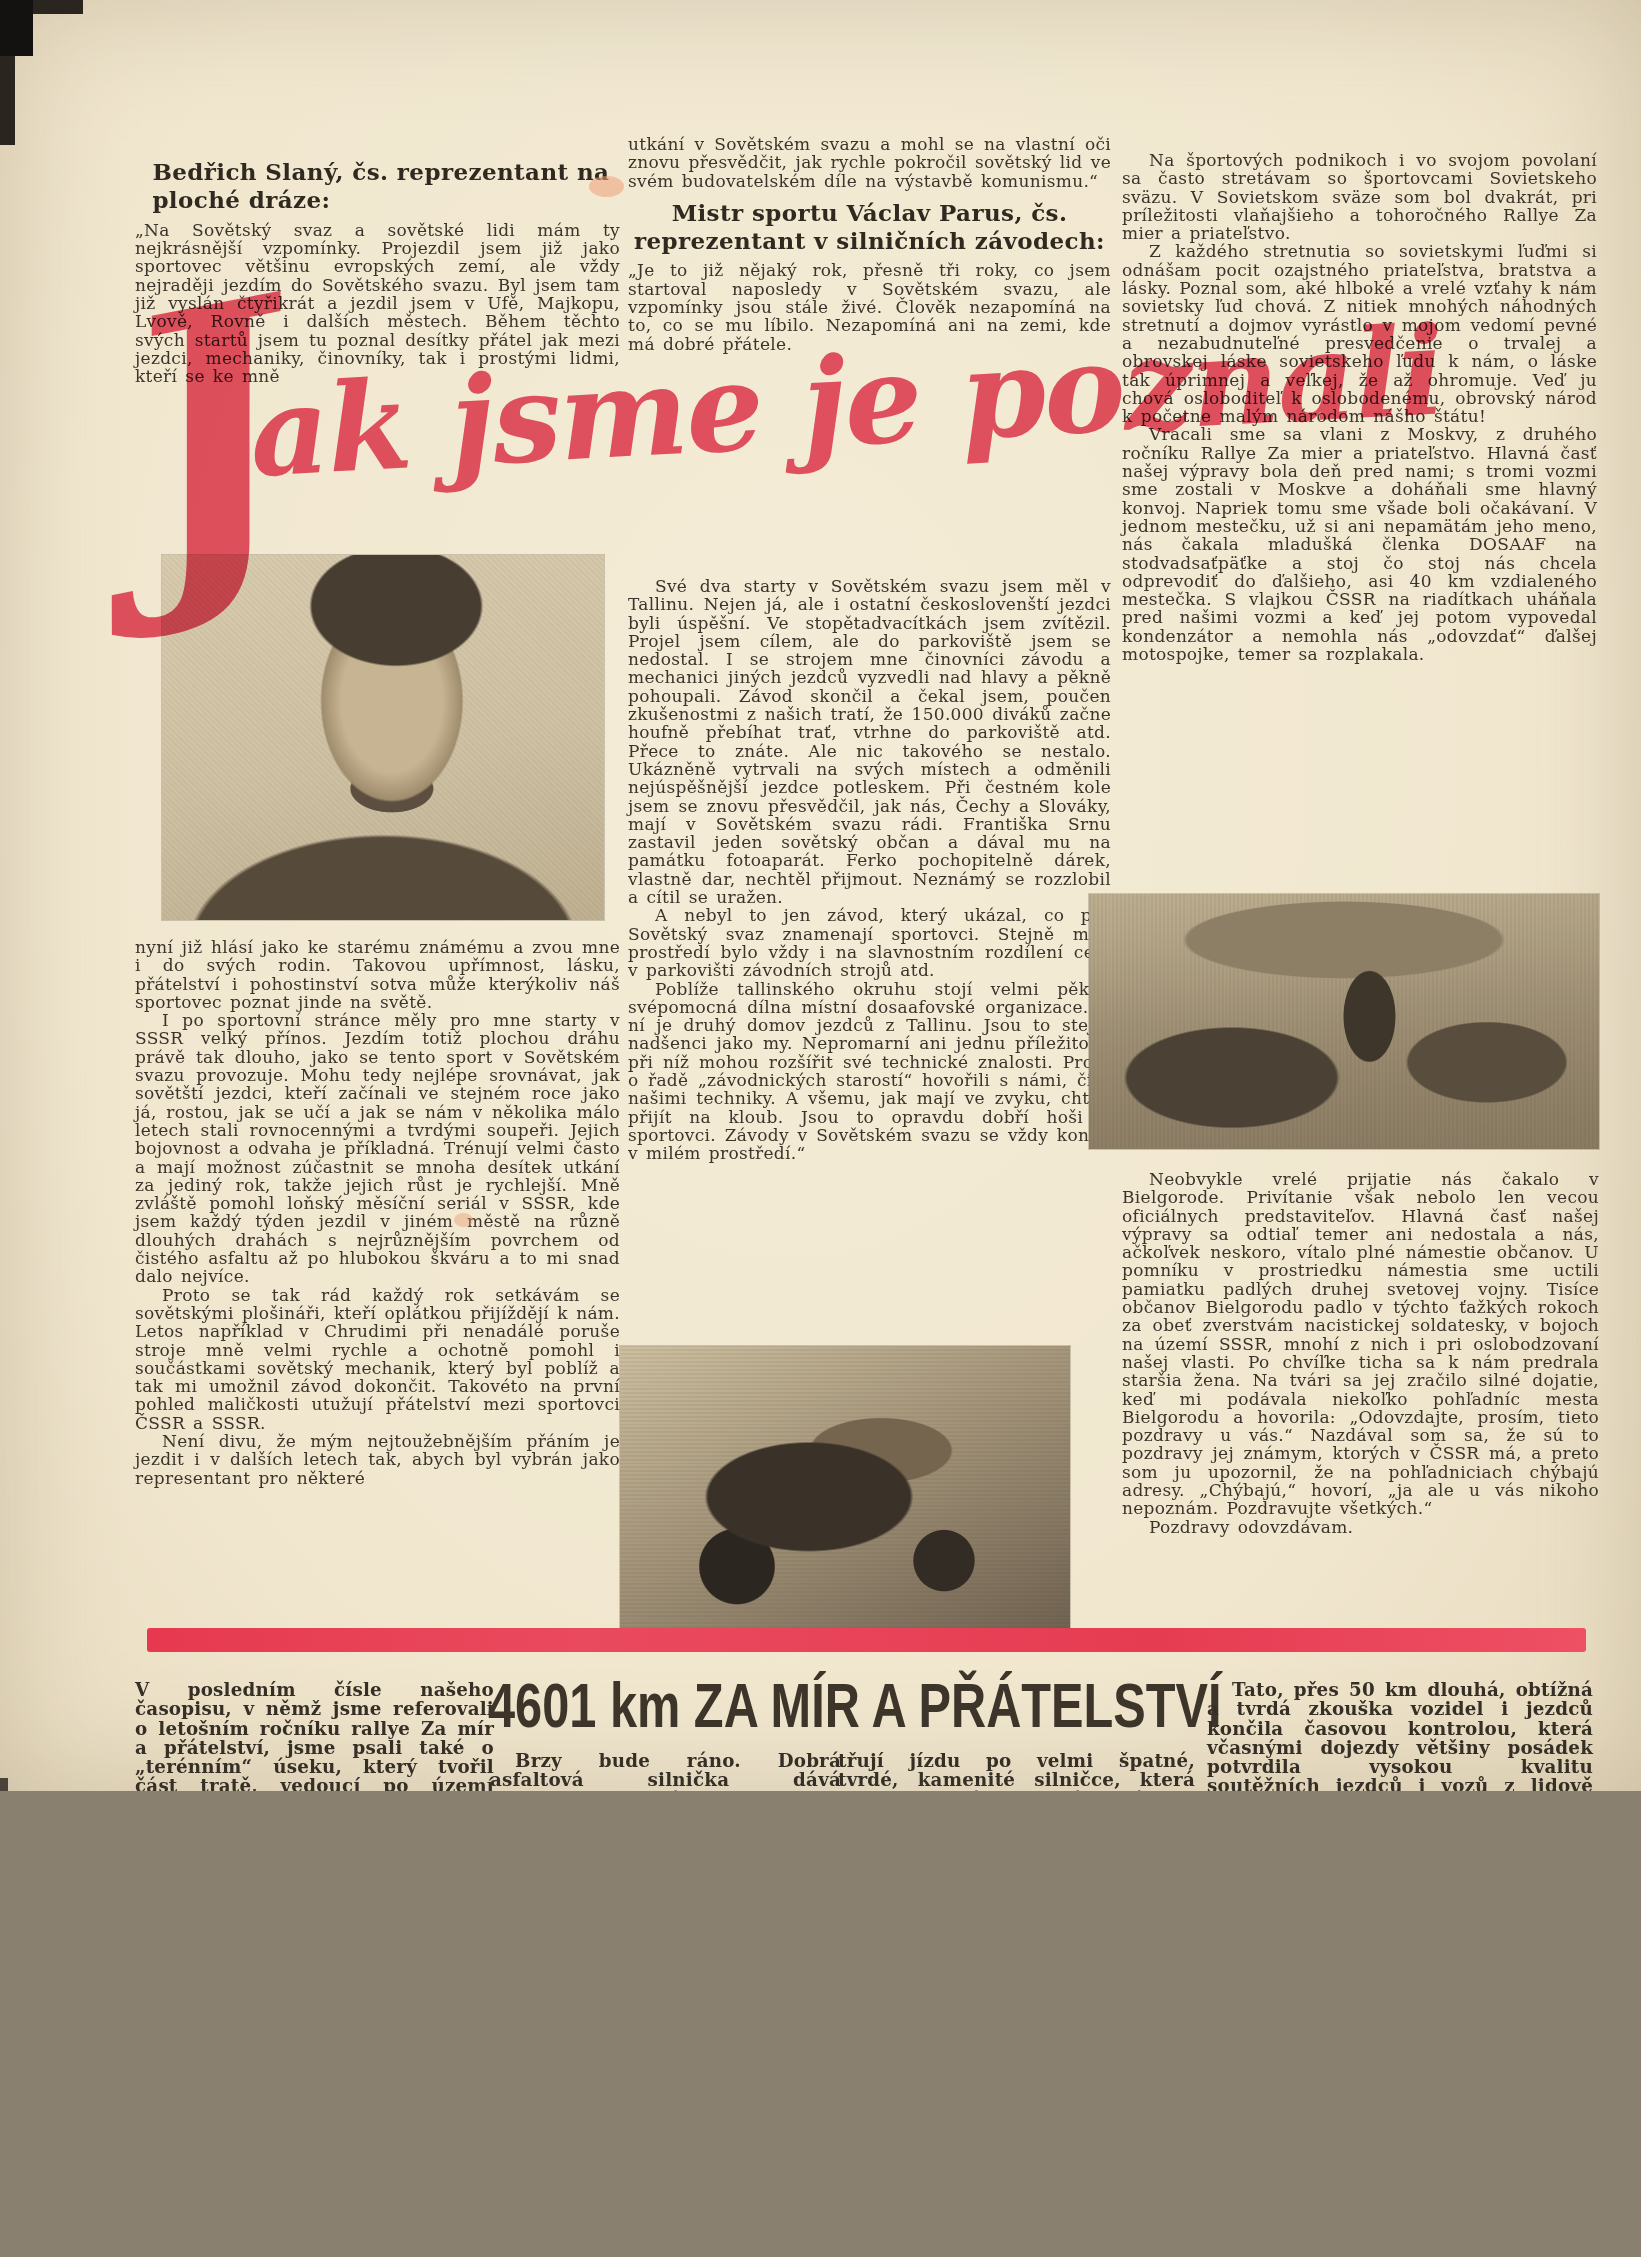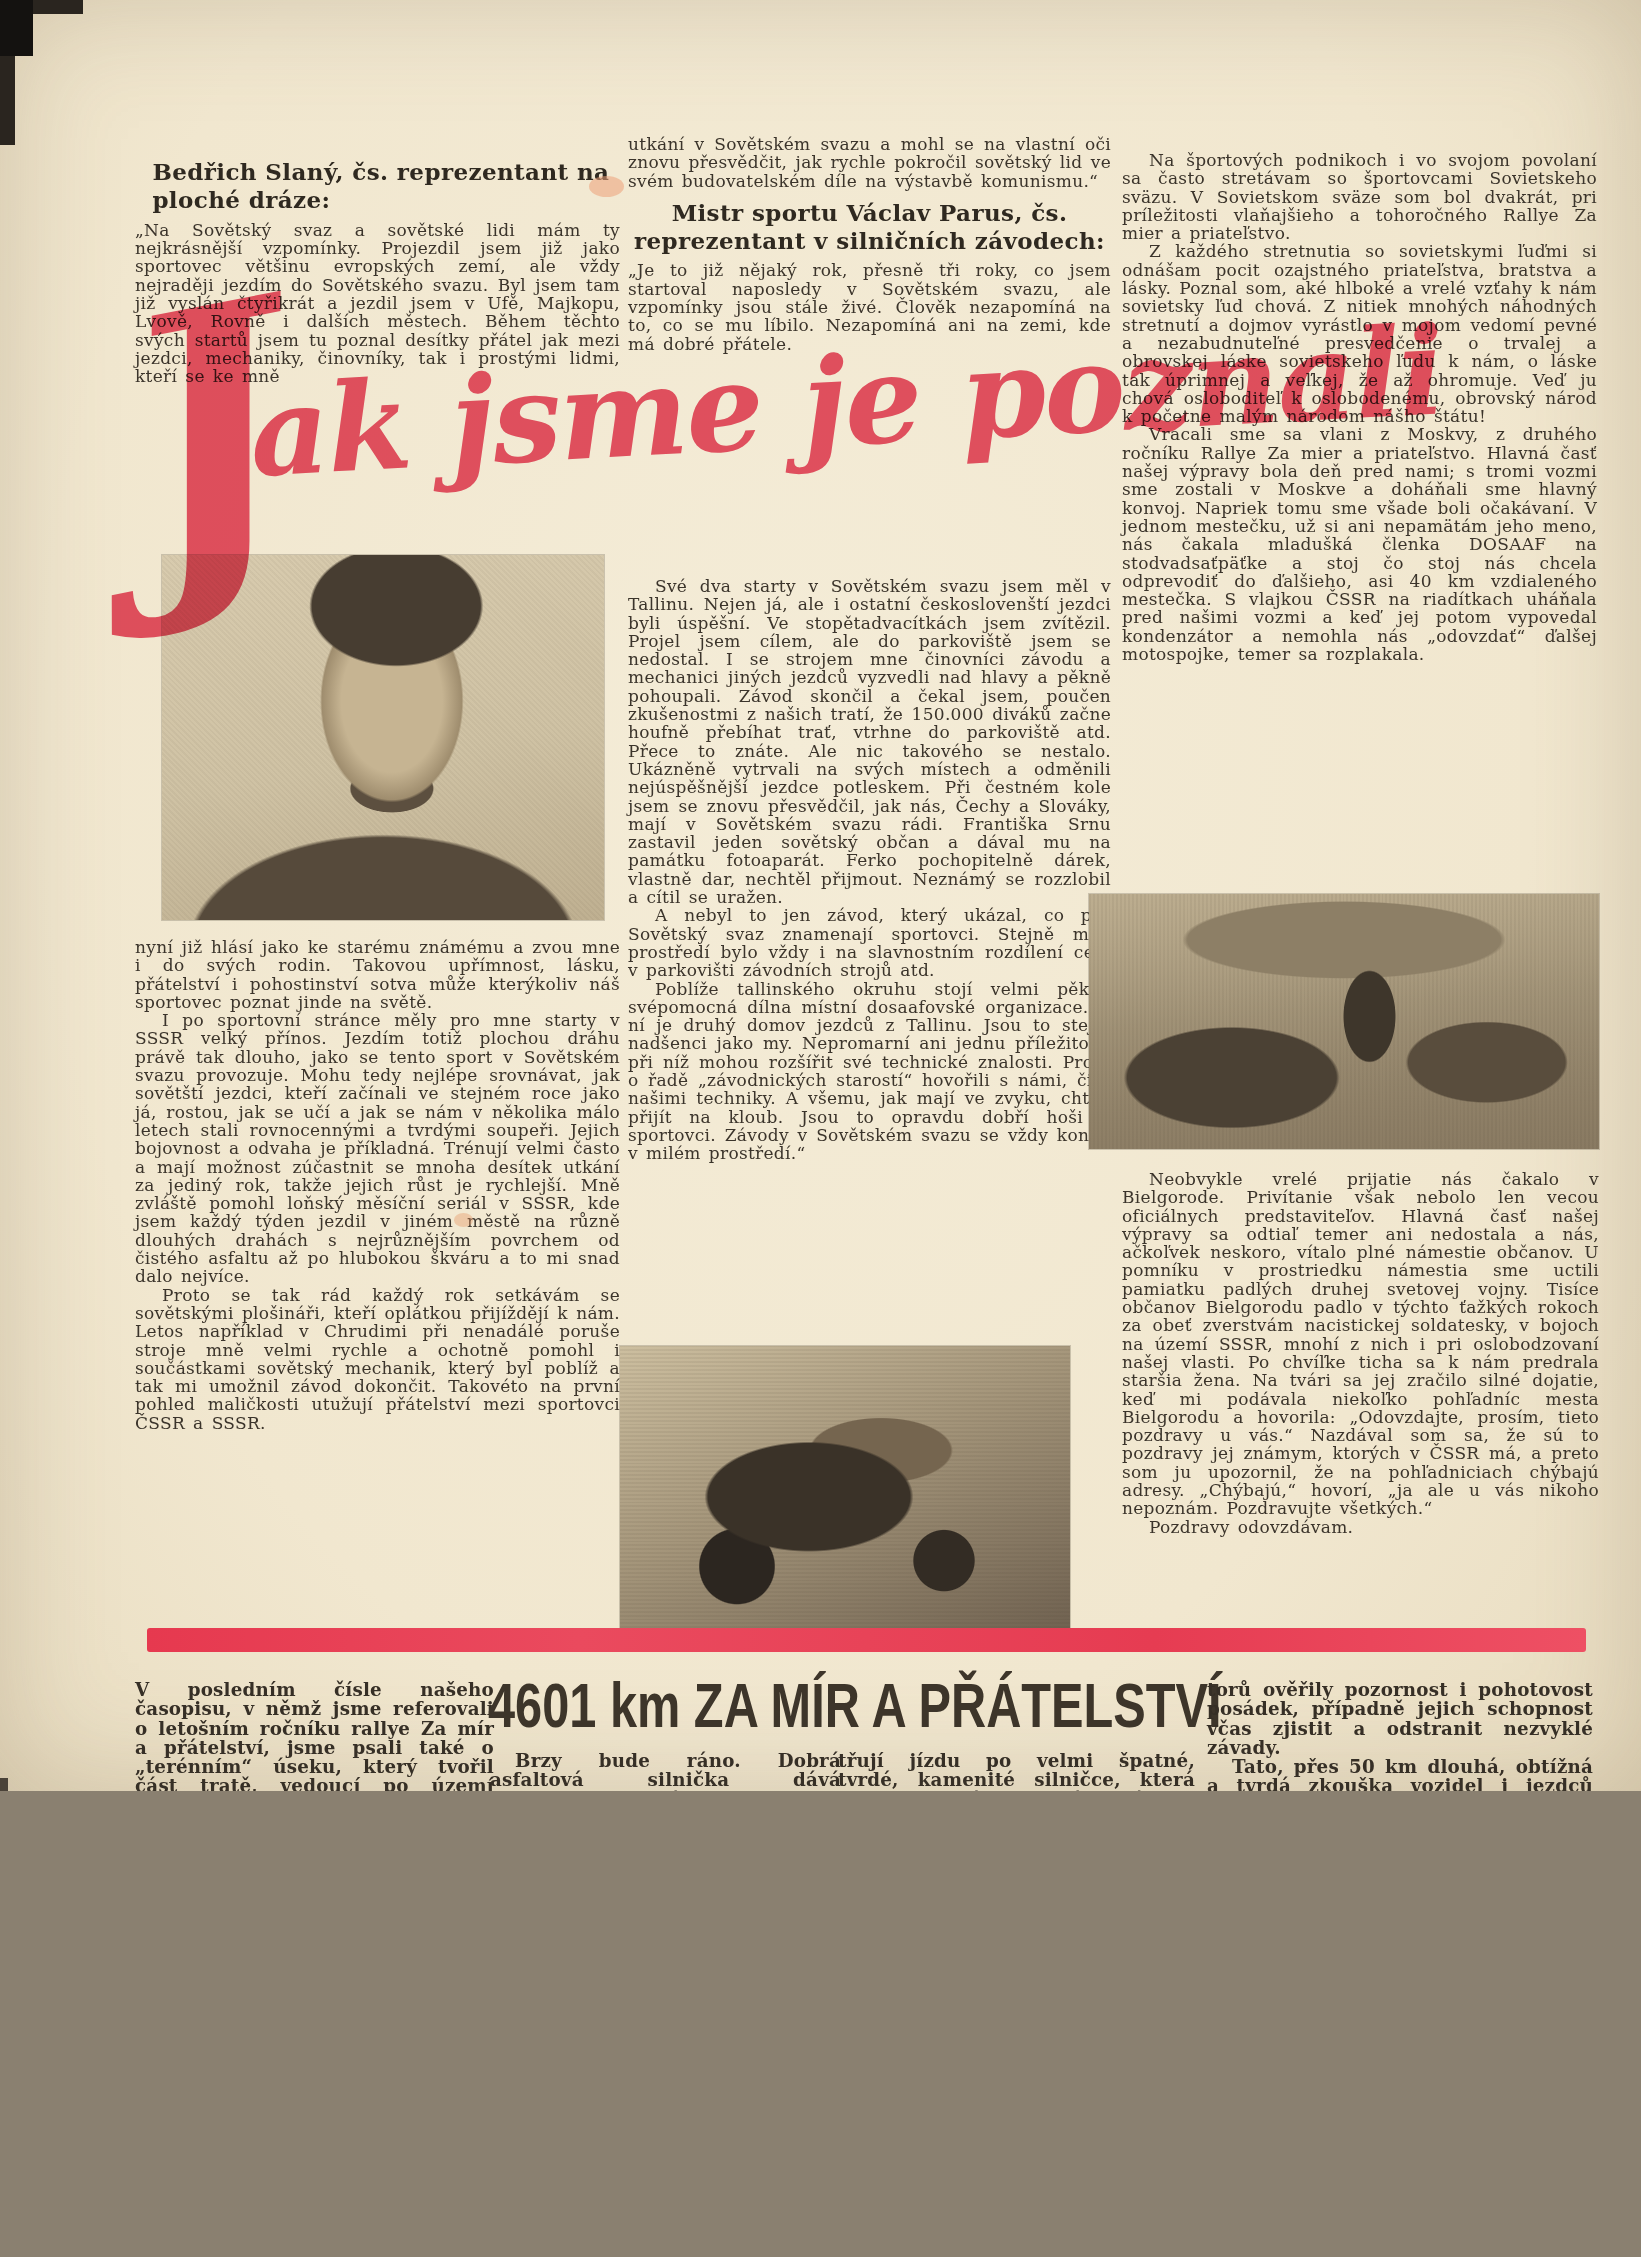--- a/index.html
+++ b/index.html
@@ -149,20 +149,21 @@
   <div class="script-headline">
     <span class="initial">J</span><span class="rest">ak jsme je poznali</span>
   </div>
 
   <div class="photo photo-portrait" style="left:162px; top:555px; width:442px; height:365px;"></div>
 
   <section class="colblock" style="left:135px; top:938px; width:485px;">
     <p class="noindent">nyní již hlásí jako ke starému známému a zvou mne i do svých rodin. Takovou upřímnost, lásku, přátelství i pohostinství sotva může kterýkoliv náš sportovec poznat jinde na světě.</p>
     <p>I po sportovní stránce měly pro mne starty v SSSR velký přínos. Jezdím totiž plochou dráhu právě tak dlouho, jako se tento sport v Sovětském svazu provozuje. Mohu tedy nejlépe srovnávat, jak sovětští jezdci, kteří začínali ve stejném roce jako já, rostou, jak se učí a jak se nám v několika málo letech stali rovnocennými a tvrdými soupeři. Jejich bojovnost a odvaha je příkladná. Trénují velmi často a mají možnost zúčastnit se mnoha desítek utkání za jediný rok, takže jejich růst je rychlejší. Mně zvláště pomohl loňský měsíční seriál v SSSR, kde jsem každý týden jezdil v jiném městě na různě dlouhých drahách s nejrůznějším povrchem od čistého asfaltu až po hlubokou škváru a to mi snad dalo nejvíce.</p>
     <p>Proto se tak rád každý rok setkávám se sovětskými plošináři, kteří oplátkou přijíždějí k nám. Letos například v Chrudimi při nenadálé poruše stroje mně velmi rychle a ochotně pomohl i součástkami sovětský mechanik, který byl poblíž a tak mi umožnil závod dokončit. Takovéto na první pohled maličkosti utužují přátelství mezi sportovci ČSSR a SSSR.</p>
+    <p>Není divu, že mým nejtoužebnějším přáním je jezdit i v dalších letech tak, abych byl vybrán jako representant pro některé</p>
   </section>
 
   <section class="colblock" style="left:628px; top:577px; width:483px;">
     <p>Své dva starty v Sovětském svazu jsem měl v Tallinu. Nejen já, ale i ostatní českoslovenští jezdci byli úspěšní. Ve stopětadvacítkách jsem zvítězil. Projel jsem cílem, ale do parkoviště jsem se nedostal. I se strojem mne činovníci závodu a mechanici jiných jezdců vyzvedli nad hlavy a pěkně pohoupali. Závod skončil a čekal jsem, poučen zkušenostmi z našich tratí, že 150.000 diváků začne houfně přebíhat trať, vtrhne do parkoviště atd. Přece to znáte. Ale nic takového se nestalo. Ukázněně vytrvali na svých místech a odměnili nejúspěšnější jezdce potleskem. Při čestném kole jsem se znovu přesvědčil, jak nás, Čechy a Slováky, mají v Sovětském svazu rádi. Františka Srnu zastavil jeden sovětský občan a dával mu na památku fotoaparát. Ferko pochopitelně dárek, vlastně dar, nechtěl přijmout. Neznámý se rozzlobil a cítil se uražen.</p>
     <p>A nebyl to jen závod, který ukázal, co pro Sovětský svaz znamenají sportovci. Stejně milé prostředí bylo vždy i na slavnostním rozdílení cen, v parkovišti závodních strojů atd.</p>
     <p>Poblíže tallinského okruhu stojí velmi pěkná svépomocná dílna místní dosaafovské organizace. V ní je druhý domov jezdců z Tallinu. Jsou to stejní nadšenci jako my. Nepromarní ani jednu příležitost, při níž mohou rozšířit své technické znalosti. Proto o řadě „závodnických starostí“ hovořili s námi, či s našimi techniky. A všemu, jak mají ve zvyku, chtějí přijít na kloub. Jsou to opravdu dobří hoši a sportovci. Závody v Sovětském svazu se vždy konají v milém prostředí.“</p>
   </section>
 
   <div class="photo photo-motorcycle" style="left:620px; top:1346px; width:450px; height:290px;"></div>
 
@@ -185,21 +186,20 @@
   <section class="bottomblock" style="left:490px; top:1751px; width:351px;">
     <p>Brzy bude ráno. Dobrá asfaltová silnička dává příležitost druhému jezdci ke krátkému odpočinku. Průjezdní kontrola, po ní nevinná odbočka z hlavní silnice a pak — náhle, známé „bubnování“ do podvozku vozidla a náhlé změny směru — podélné i příčné — okamžitě probouzejí spolujezdce. Vjíždíme do úseku, který byl později nazván „kamenným peklem“.</p>
     <p>Šero a ranní mlha, dřevěné můstky i brod přes říčku zpes-</p>
   </section>
 
   <section class="bottomblock" style="left:838px; top:1751px; width:357px;">
     <p class="noindent">třují jízdu po velmi špatné, tvrdé, kamenité silničce, která místy přechází v terénní úseky. Krásu údolí, kterým tato trasa vede, můžeme ovšem postřehnout pouze my, kteří nejsme tak přísně vázáni předepsaným časem jízdy; máme také čas pozorovat jednotlivé jezdce, jak se snaží vyhledat co možná nejsjízdnější „uličku“ a co nejrychleji jí projet.</p>
   </section>
 
   <section class="bottomblock" style="left:1207px; top:1680px; width:386px;">
-    <p class="noindent">torů ověřily pozornost i pohotovost posádek, případně jejich schopnost včas zjistit a odstranit nezvyklé závady.</p>
     <p>Tato, přes 50 km dlouhá, obtížná a tvrdá zkouška vozidel i jezdců končila časovou kontrolou, která včasnými dojezdy většiny posádek potvrdila vysokou kvalitu soutěžních jezdců i vozů z lidově demokratických států. Byla to dobrá, sportovně hodnotná zkouška. Je však pro příště — i z bezpečnostního hlediska — nutné, dát jezdcům podrobné informace o takovém úseku včas, před soutěží, aby se na něj mohli všichni řádně připravit. Také délka takového úseku by mohla být menší — 15 až 20 km.</p>
   </section>
 
   <div class="footer">
     <span class="pgnum">672</span>
     <span class="mag">SVĚT  MOTORŮ</span>
   </div>
 
   <div class="wm-main">Eurooldtimers.com</div>
   <div class="wm-tagline">The world of historic vehicles and classic cars</div>

